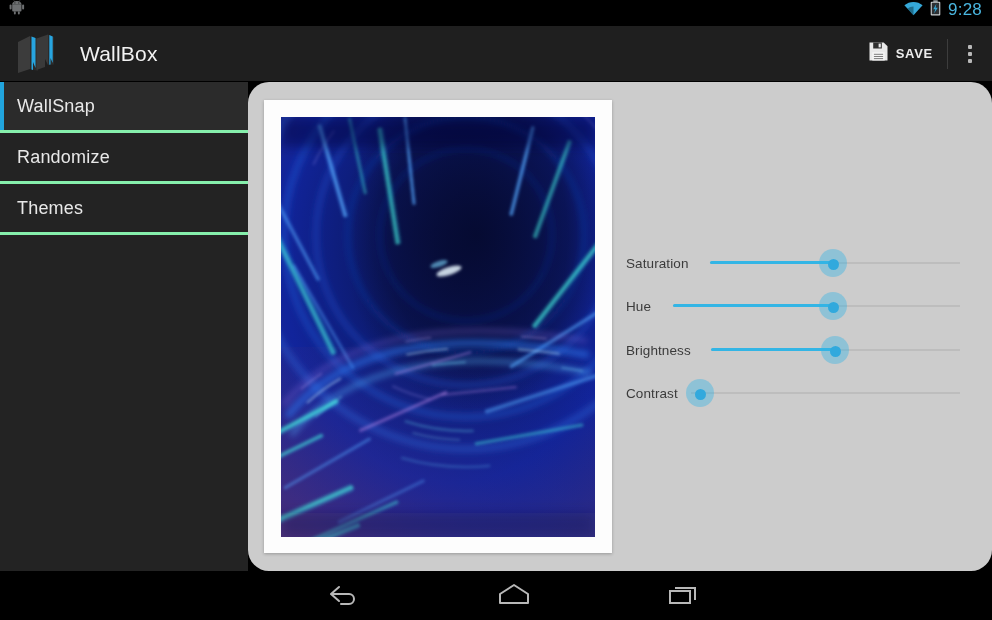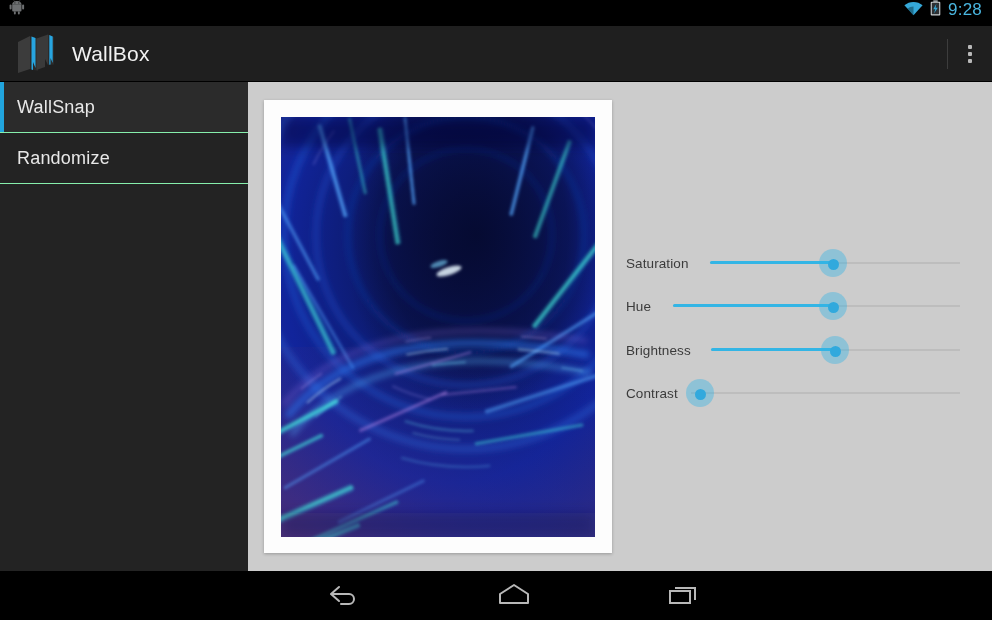--- a/index.html
+++ b/index.html
@@ -27,21 +27,21 @@
   }
 
   
   .actionbar {
     position:absolute; left:0; top:26px; width:992px; height:56px;
     background:#1f1f1f; display:flex; align-items:center;
     border-bottom:1px solid #000;
   }
   .ab-logo { margin-left:14px; width:46px; height:42px; position:relative; }
   .ab-title {
-    color:#f2f2f2; font-size:21px; margin-left:12px; letter-spacing:.2px;
+    color:#f2f2f2; font-size:21px; margin-left:20px; letter-spacing:.2px;
   }
   .ab-actions { margin-left:auto; display:flex; align-items:center; height:100%; }
   .ab-save {
     display:flex; align-items:center; gap:7px; height:100%;
     padding:0 14px 0 12px; cursor:pointer;
   }
   .ab-save-label {
     color:#ececec; font-size:13px; font-weight:bold; letter-spacing:.7px;
   }
   .ab-divider { width:1px; height:30px; background:#3d3d3d; }
@@ -52,35 +52,36 @@
   .dot3 { display:flex; flex-direction:column; gap:3px; }
   .dot3 i { display:block; width:4px; height:4px; background:#b9b9b9; border-radius:1px; }
 
   
   .sidebar {
     position:absolute; left:0; top:82px; width:248px; height:489px;
     background:#232323;
   }
   .nav-item {
     position:relative; height:51px; display:flex; align-items:center;
-    border-bottom:1px solid #86efac; cursor:pointer;
+    border-bottom:3px solid #86efac; cursor:pointer;
   }
   .nav-item .lbl {
     color:#e8e8e8; font-size:18px; padding-left:17px; letter-spacing:.2px;
   }
   .nav-item.selected { background:#2b2b2b; }
   .nav-item.selected:before {
     content:""; position:absolute; left:0; top:0; bottom:0; width:4px;
     background:#21a4dd;
   }
 
   
   .content {
     position:absolute; left:248px; top:82px; width:744px; height:489px;
     background:#cccccc;
+    border-radius:21px;
   }
 
   
   .preview-card {
     position:absolute; left:16px; top:18px; width:348px; height:453px;
     background:#fdfdfd;
     box-shadow:0 1px 3px rgba(0,0,0,.25);
   }
   .preview-img {
     position:absolute; left:17px; top:17px; width:314px; height:420px;
@@ -175,37 +176,54 @@
         <path d="M16 3 L24 6 L24 38 L16 36 Z" fill="#2a2a2a"></path>
         <path d="M17.5 3.6 L21.5 5 L21.5 35 L19 29 L19 37 L17.5 36.4 Z" fill="#27a5e0"></path>
         <path d="M22.5 5.5 L34 1.5 L34 32 L31 26 L31 34 L22.5 37 Z" fill="#3a3a3a"></path>
         <path d="M34 1.5 L40 4 L40 31.5 L34 32 Z" fill="#2b2b2b"></path>
         <path d="M35.3 2.1 L38.7 3.6 L38.7 30 L36.5 25 L36.5 31.4 L35.3 31.8 Z" fill="#27a5e0"></path>
       </svg>
     </div>
     <div class="ab-title">WallBox</div>
 
     <div class="ab-actions">
+      <div class="ab-save">
+        <span>
+          <svg width="21" height="21" viewBox="0 0 21 21">
+            <path d="M1.5 1.5h14.2l3.8 3.8v14.2H1.5z" fill="#e9e9e9"></path>
+            <path d="M5.2 1.5h8.6v6H5.2z" fill="#2f2f2f"></path>
+            <rect x="10.6" y="2.6" width="2.2" height="3.8" fill="#e9e9e9"></rect>
+            <rect x="4.3" y="11.2" width="12.4" height="8.3" fill="#f4f4f4"></rect>
+            <rect x="5.9" y="12.8" width="9.2" height="1" fill="#7d7d7d"></rect>
+            <rect x="5.9" y="15" width="9.2" height="1" fill="#7d7d7d"></rect>
+            <rect x="5.9" y="17.1" width="9.2" height="1" fill="#7d7d7d"></rect>
+          </svg>
+        </span>
+        <span class="ab-save-label">SAVE</span>
+      </div>
       <div class="ab-divider"></div>
       <div class="ab-overflow">
         <span class="dot3">
             <i></i>
             <i></i>
             <i></i>
           </span>
       </div>
     </div>
   </div>
 
   <div class="sidebar">
     <div class="nav-item selected">
       <span class="lbl">WallSnap</span>
     </div>
     <div class="nav-item">
       <span class="lbl">Randomize</span>
+    </div>
+    <div class="nav-item">
+      <span class="lbl">Themes</span>
     </div>
   </div>
 
   <div class="content">
 
     <div class="preview-card">
       <div class="preview-img">
         <svg viewBox="0 0 314 420" preserveAspectRatio="none">
           <defs>
             <radialGradient id="bgGrad" cx="55%" cy="32%" r="95%">

